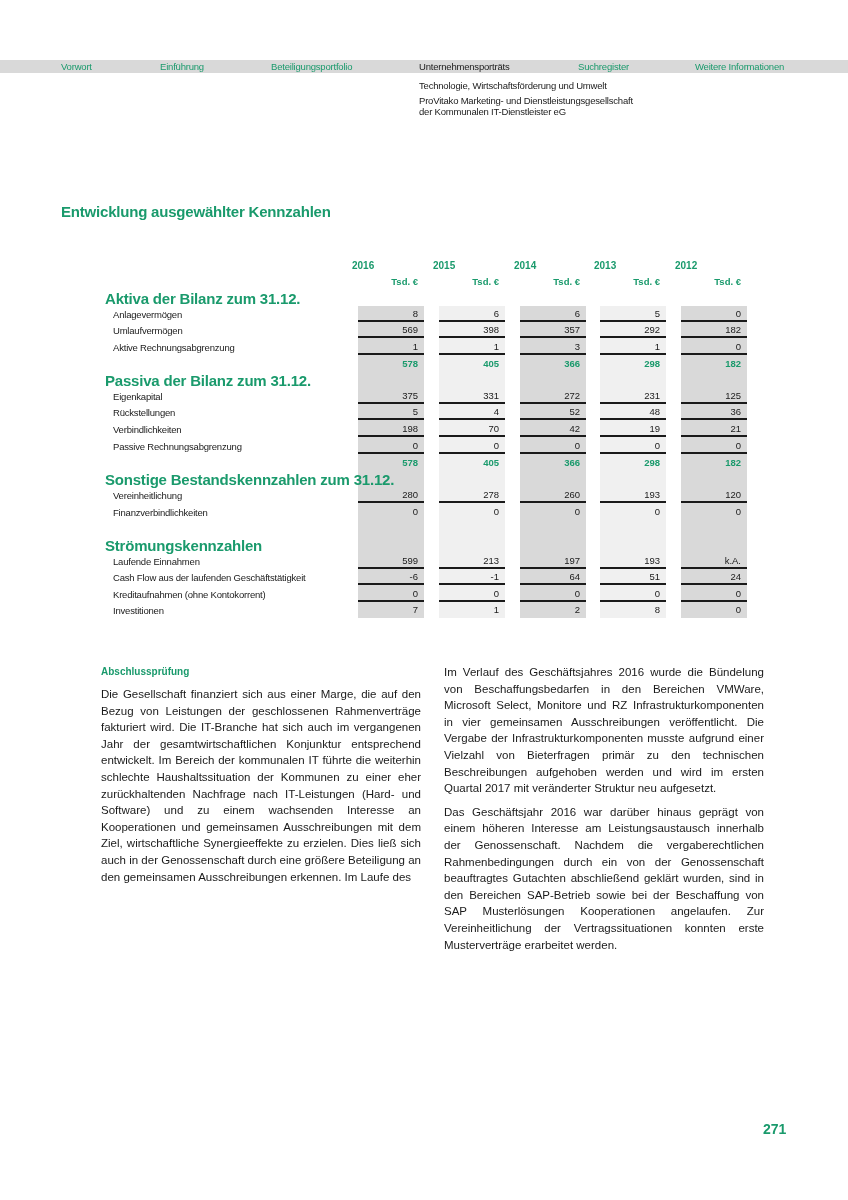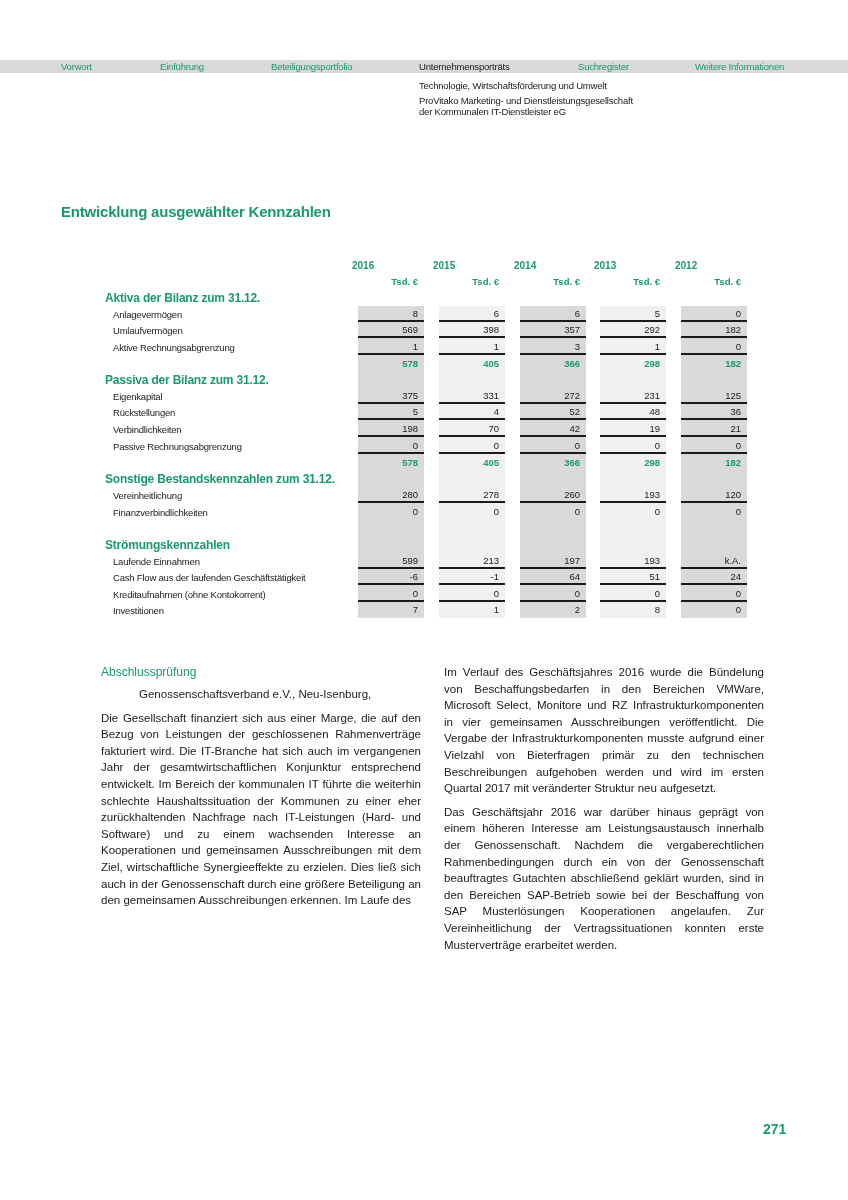--- a/index.html
+++ b/index.html
@@ -18,29 +18,29 @@
 
   
   .col-bg { position: absolute; top: 306px; height: 312px; width: 66px; }
   .col-bg.dark { background: #d9d9d9; }
   .col-bg.light { background: #f0f0f0; }
 
   .year-head { position: absolute; width: 66px; font-size: 10px; font-weight: bold; color: #1a9a6c; line-height: 12px; }
   .unit-head { position: absolute; width: 66px; text-align: right; font-size: 9.5px; font-weight: bold; color: #1a9a6c; line-height: 12px; }
 
   .row-label { position: absolute; left: 113px; font-size: 9.5px; line-height: 13px; color: #1a1a1a; white-space: nowrap; letter-spacing: -0.2px; }
-  .section-label { position: absolute; left: 105px; font-size: 12px; line-height: 13px; font-weight: bold; color: #1a9a6c; white-space: nowrap; letter-spacing: -0.2px; }
+  .section-label { position: absolute; left: 105px; font-size: 15px; line-height: 13px; font-weight: bold; color: #1a9a6c; white-space: nowrap; letter-spacing: -0.2px; }
 
   .cell { position: absolute; width: 66px; height: 16px; line-height: 15px; text-align: right; padding-right: 6px; font-size: 9.5px; color: #1a1a1a; }
   .cell.rule { border-bottom: 2px solid #1a1a1a; }
   .cell.total { color: #1a9a6c; font-weight: bold; }
 
   
   .text-col { position: absolute; width: 320px; font-size: 11.5px; line-height: 16.6px; color: #1a1a1a; text-align: justify; hyphens: manual; }
-  .text-col h3 { font-size: 12px; font-weight: normal; color: #1a9a6c; line-height: 16px; margin-bottom: 6px; }
+  .text-col h3 { font-size: 10px; font-weight: bold; color: #1a9a6c; line-height: 16px; margin-bottom: 6px; }
   .text-col p { margin-bottom: 7px; }
   .text-col p.center { text-align: left; padding-left: 38px; }
 
   .page-number { position: absolute; left: 763px; top: 1121px; font-size: 14px; font-weight: bold; color: #1a9a6c; }
 </style>
 </head>
 <body>
 
 <div class="navbar">
   <a class="nav-item" style="left:61px">Vorwort</a>
@@ -185,21 +185,20 @@
 
   <div class="cell" style="left:358px;top:602px">7</div>
   <div class="cell" style="left:439px;top:602px">1</div>
   <div class="cell" style="left:520px;top:602px">2</div>
   <div class="cell" style="left:600px;top:602px">8</div>
   <div class="cell" style="left:681px;top:602px">0</div>
 </div>
 
 <div class="text-col" style="left:101px;top:664px">
   <h3>Abschlussprüfung</h3>
-  <p class="center">Genossenschaftsverband e.V., Neu-Isenburg,</p>
   <p>Die Gesellschaft finanziert sich aus einer Marge, die auf den Bezug von Leistungen der geschlossenen Rahmen­verträge fakturiert wird. Die IT-Branche hat sich auch im vergangenen Jahr der gesamtwirtschaftlichen Konjunktur entsprechend entwickelt. Im Bereich der kommunalen IT führte die weiterhin schlechte Haushaltssituation der Kommunen zu einer eher zurückhaltenden Nachfrage nach IT-Leistungen (Hard- und Software) und zu einem wachsenden Interesse an Kooperationen und gemeinsa­men Ausschreibungen mit dem Ziel, wirtschaftliche Sy­nergieeffekte zu erzielen. Dies ließ sich auch in der Ge­nossenschaft durch eine größere Beteiligung an den gemeinsamen Ausschreibungen erkennen. Im Laufe des</p>
 </div>
 
 <div class="text-col" style="left:444px;top:664px">
   <p>Im Verlauf des Geschäftsjahres 2016 wurde die Bünde­lung von Beschaffungsbedarfen in den Bereichen VMWa­re, Microsoft Select, Monitore und RZ Infrastrukturkompo­nenten in vier gemeinsamen Ausschreibungen veröffent­licht. Die Vergabe der Infrastrukturkomponenten musste aufgrund einer Vielzahl von Bieterfragen primär zu den technischen Beschreibungen aufgehoben werden und wird im ersten Quartal 2017 mit veränderter Struktur neu aufgesetzt.</p>
   <p>Das Geschäftsjahr 2016 war darüber hinaus geprägt von einem höheren Interesse am Leistungsaustausch inner­halb der Genossenschaft. Nachdem die vergaberechtli­chen Rahmenbedingungen durch ein von der Genossen­schaft beauftragtes Gutachten abschließend geklärt wur­den, sind in den Bereichen SAP-Betrieb sowie bei der Beschaffung von SAP Musterlösungen Kooperationen angelaufen. Zur Vereinheitlichung der Vertragssituationen konnten erste Musterverträge erarbeitet werden.</p>
 </div>
 
 <div class="page-number">271</div>
 

